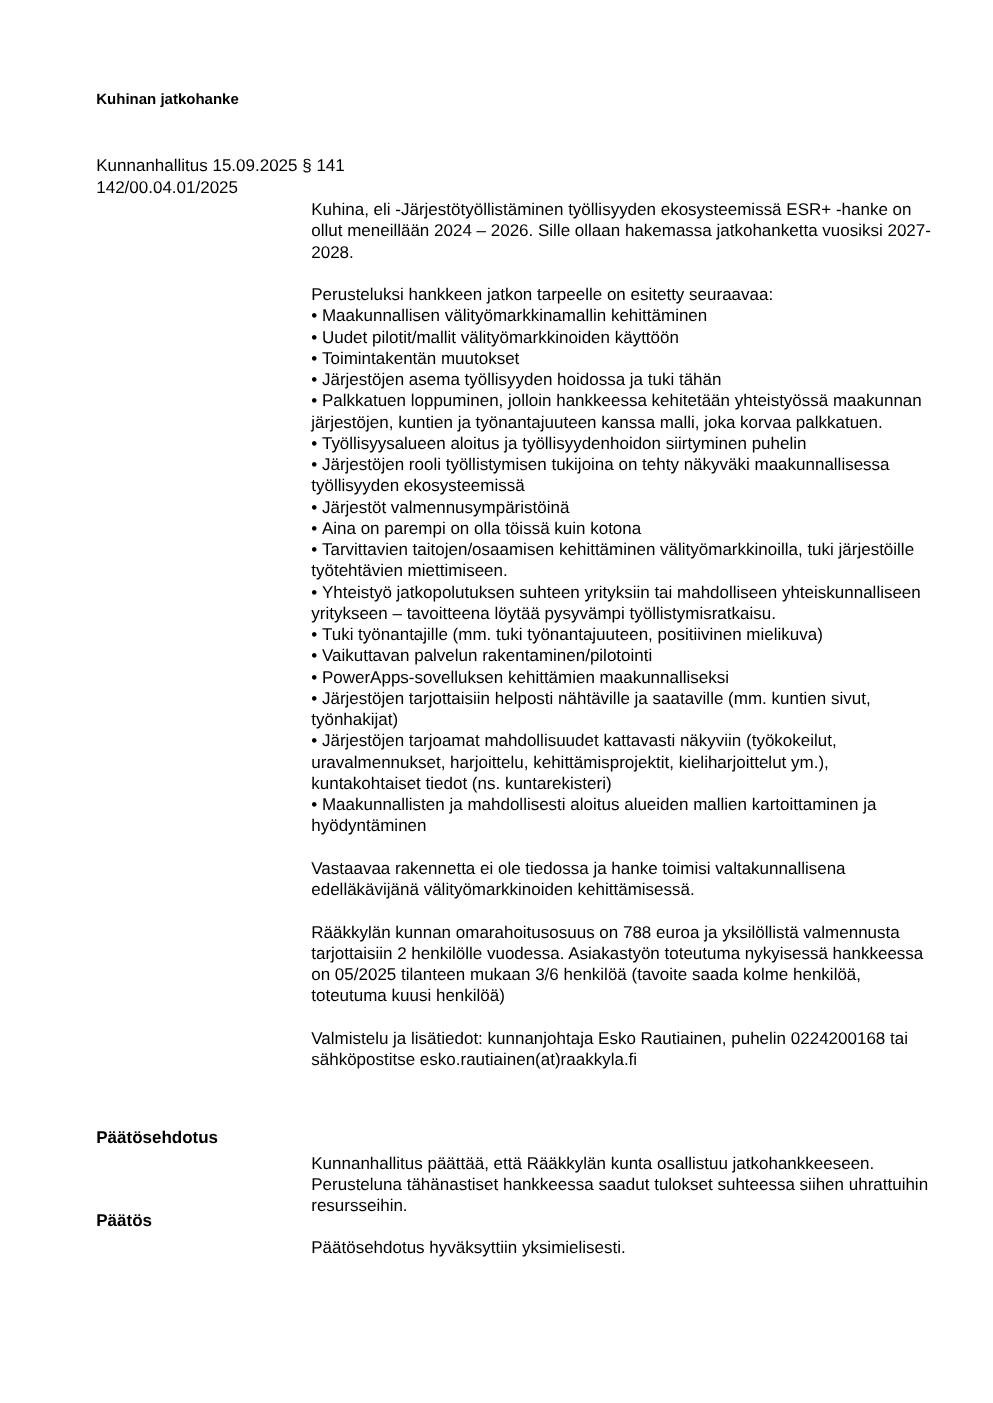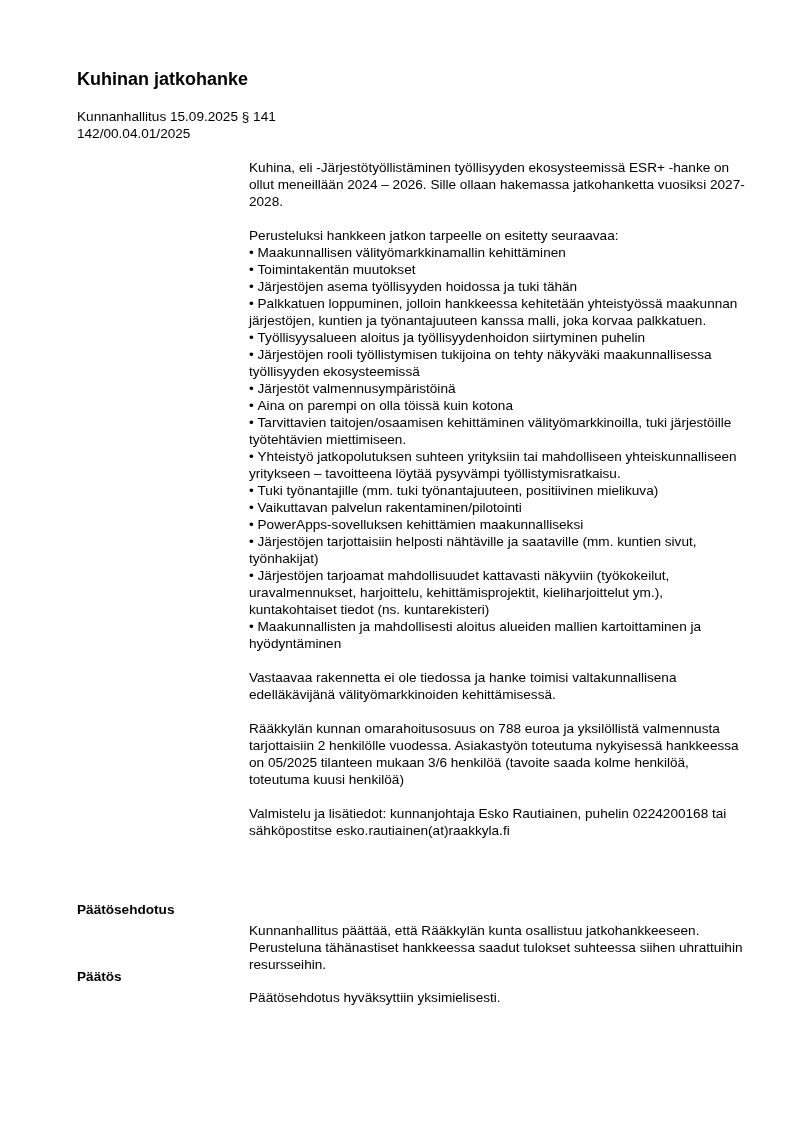--- a/index.html
+++ b/index.html
@@ -1,20 +1,20 @@
 <!DOCTYPE html>
 <html><head>
 <meta charset="utf-8">
 <style>
   html, body { margin: 0; padding: 0; background: #ffffff; }
   body { width: 794px; height: 1122px; position: relative; overflow: hidden;
          font-family: "Liberation Sans", sans-serif; color: #000; font-size: 13.6px; line-height: 17px; }
   .page { position: absolute; left: 0; top: 0; width: 794px; height: 1122px; }
-  .title { position: absolute; left: 77px; top: 71px; font-weight: bold; font-size: 18px; }
-  .meta { position: absolute; left: 77px; top: 108px; }
+  .title { position: absolute; left: 77px; top: 71px; font-weight: bold; font-size: 12px; }
+  .meta { position: absolute; left: 77px; top: 124px; }
   .meta div { height: 17px; }
   .body { position: absolute; left: 249px; top: 159px; width: 500px; }
   .para { margin: 0 0 17px 0; }
   .para p { margin: 0; }
   .bullets { margin: 0; padding: 0; list-style: none; }
   .bullets li { margin: 0; }
   .bullets li::before { content: "\2022\00a0"; }
   .row { position: absolute; left: 77px; width: 680px; }
   .row .label { position: absolute; left: 0; top: 0; font-weight: bold; }
   .row .text { position: absolute; left: 172px; top: 0; width: 500px; margin-top: 21px; }
@@ -30,20 +30,21 @@
     <div>Kunnanhallitus 15.09.2025 § 141</div>
     <div>142/00.04.01/2025</div>
   </div>
 
   <div class="body">
     <div class="para">Kuhina, eli -Järjestötyöllistäminen työllisyyden ekosysteemissä ESR+ -hanke on ollut meneillään 2024 – 2026. Sille ollaan hakemassa jatkohanketta vuosiksi 2027-2028.</div>
     <div class="para">
       <p>Perusteluksi hankkeen jatkon tarpeelle on esitetty seuraavaa:</p>
       <ul class="bullets">
         <li>Maakunnallisen välityömarkkinamallin kehittäminen</li>
+        <li>Uudet pilotit/mallit välityömarkkinoiden käyttöön</li>
         <li>Toimintakentän muutokset</li>
         <li>Järjestöjen asema työllisyyden hoidossa ja tuki tähän</li>
         <li>Palkkatuen loppuminen, jolloin hankkeessa kehitetään yhteistyössä maakunnan järjestöjen, kuntien ja työnantajuuteen kanssa malli, joka korvaa palkkatuen.</li>
         <li>Työllisyysalueen aloitus ja työllisyydenhoidon siirtyminen puhelin</li>
         <li>Järjestöjen rooli työllistymisen tukijoina on tehty näkyväki maakunnallisessa työllisyyden ekosysteemissä</li>
         <li>Järjestöt valmennusympäristöinä</li>
         <li>Aina on parempi on olla töissä kuin kotona</li>
         <li>Tarvittavien taitojen/osaamisen kehittäminen välityömarkkinoilla, tuki järjestöille työtehtävien miettimiseen.</li>
         <li>Yhteistyö jatkopolutuksen suhteen yrityksiin tai mahdolliseen yhteiskunnalliseen yritykseen – tavoitteena löytää pysyvämpi työllistymisratkaisu.</li>
         <li>Tuki työnantajille (mm. tuki työnantajuuteen, positiivinen mielikuva)</li>

